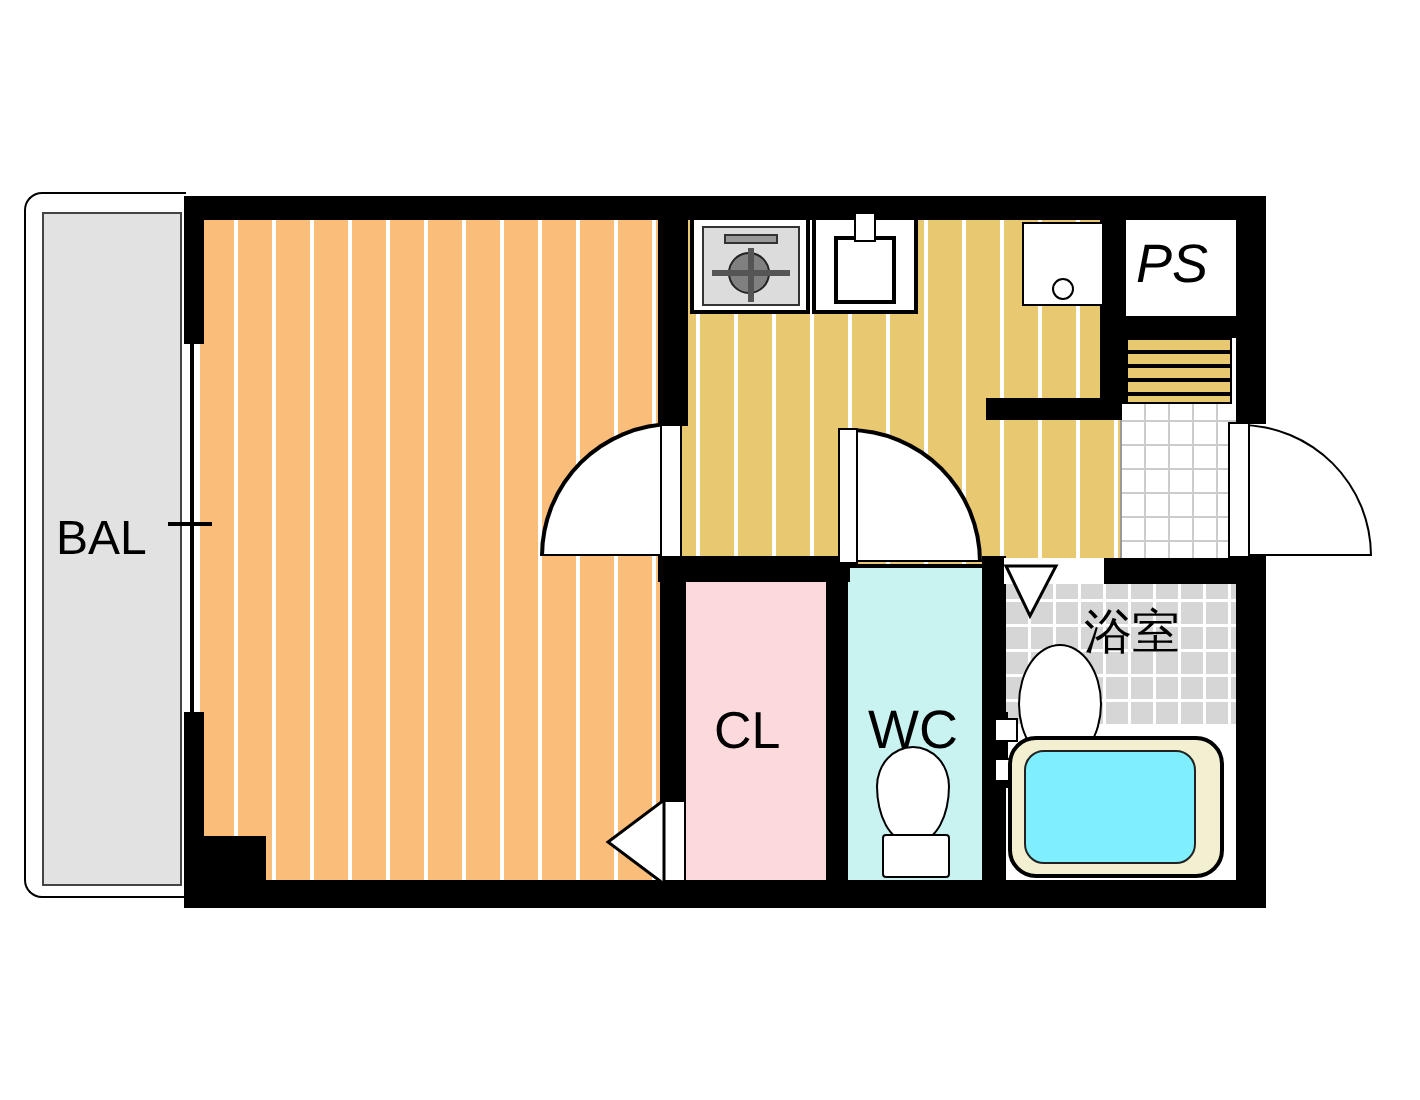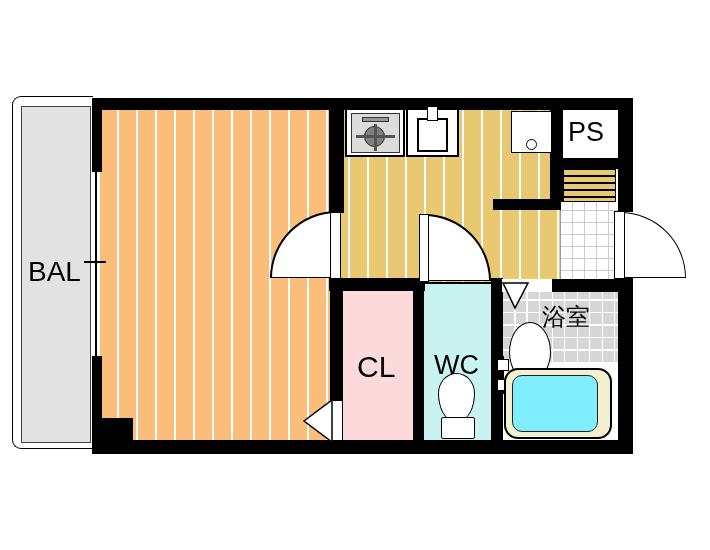--- a/index.html
+++ b/index.html
@@ -112,19 +112,19 @@
               border-radius:50% 50% 42% 42% / 42% 42% 58% 58%;"></div>
   <div class="abs" style="left:441px;top:417px;width:34px;height:22px;background:#fff;border:1.5px solid #000;border-radius:2px;"></div>
 
   <div class="abs" style="left:502px;top:356px;width:2px;height:38px;background:#000;"></div>
   <div class="abs" style="left:497px;top:359px;width:12px;height:12px;background:#fff;border:1.5px solid #000;"></div>
   <div class="abs" style="left:497px;top:379px;width:12px;height:12px;background:#fff;border:1.5px solid #000;"></div>
   <div class="abs" style="left:509px;top:322px;width:42px;height:60px;background:#fff;border:1.5px solid #000;border-radius:50%;"></div>
   <div class="abs" style="left:504px;top:368px;width:108px;height:71px;background:#F3F0D2;border:2px solid #000;border-radius:14px;"></div>
   <div class="abs" style="left:512px;top:375px;width:86px;height:57px;background:#7FEFFF;border:1.5px solid #222;border-radius:10px;"></div>
 
-  <div class="label" style="left:28px;top:258px;font-size:28px;text-align:right;">BAL</div>
-  <div class="label" style="left:357px;top:352px;font-size:30px;">CL</div>
+  <div class="label" style="left:28px;top:258px;font-size:24px;text-align:right;">BAL</div>
+  <div class="label" style="left:357px;top:352px;font-size:26px;">CL</div>
   <div class="label" style="left:434px;top:352px;font-size:27px;">WC</div>
   <div class="label" style="left:542px;top:305px;font-size:24px;">浴室</div>
-  <div class="label" style="left:568px;top:119px;font-size:27px;">PS</div>
+  <div class="label" style="left:568px;top:119px;font-size:27px;font-style:italic;">PS</div>
 
 </div>
 
 </body></html>

